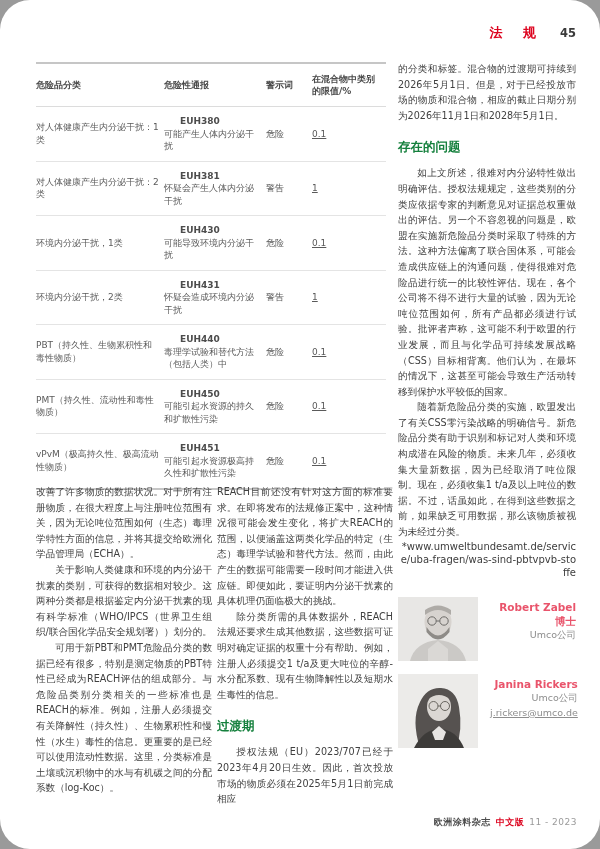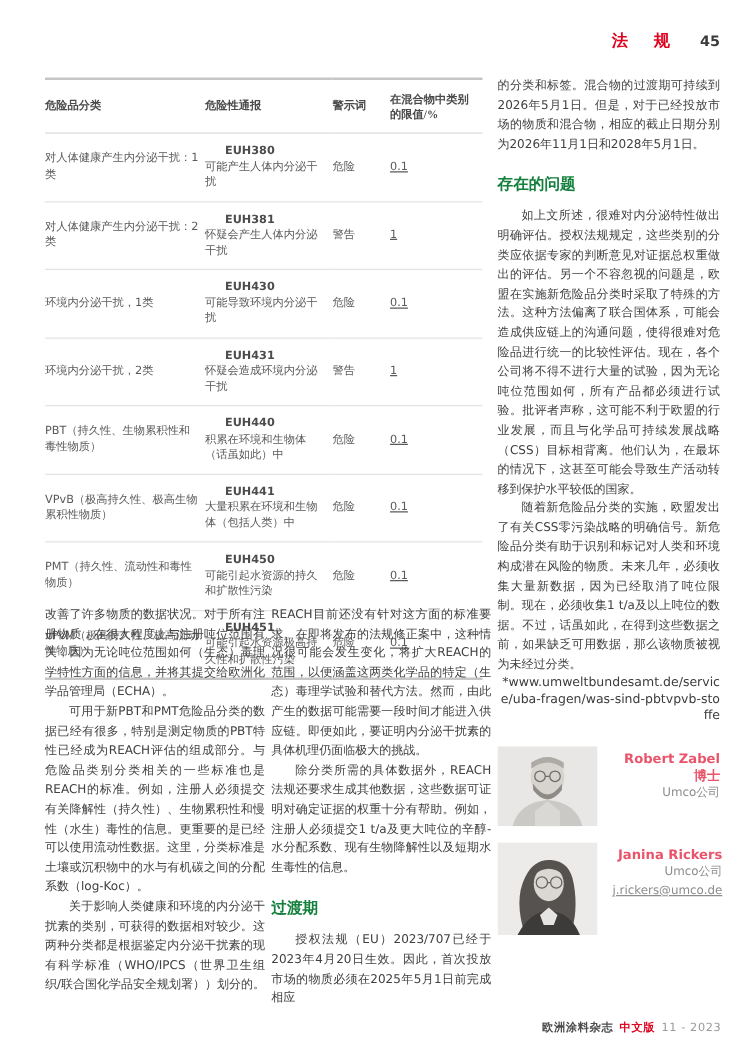--- a/index.html
+++ b/index.html
@@ -2,20 +2,21 @@
 <html><head>
 <meta charset="utf-8">
 <style>
   * { margin:0; padding:0; box-sizing:border-box; }
   html,body { background:#9a9a9a; }
   .page {
     position:relative; width:600px; height:849px; margin:0 auto;
     background:#ffffff; overflow:hidden;
     font-family:"DejaVu Sans","Liberation Sans",sans-serif;
     color:#3d3d3d;
+    border-radius:30px;
   }
   
   .page-header { position:absolute; top:24px; right:24px; display:flex; align-items:baseline; gap:16px; }
   .section-label { color:#dd0520; font-weight:bold; font-size:13px; letter-spacing:8px; }
   .page-number { color:#3a3a3a; font-weight:bold; font-size:11.5px; }
 
   
   .hazard-table-wrap { position:absolute; left:36px; top:62px; width:350px; }
   table.hazard-table { width:100%; border-collapse:collapse; table-layout:fixed; }
   table.hazard-table thead tr { border-top:2px solid #c6c6c6; border-bottom:1px solid #dcdcdc; }
@@ -25,21 +26,21 @@
     font-size:9px; color:#4a4a4a; font-weight:bold; text-align:left;
     padding:9px 4px 9px 0; line-height:12px; vertical-align:middle;
   }
   table.hazard-table td {
     font-size:9px; color:#5a5a5a; padding:8px 4px 8px 0;
     line-height:12.5px; vertical-align:middle;
   }
   th.c-cat  { width:128px; }
   th.c-haz  { width:102px; }
   th.c-sig  { width:46px;  }
-  th.c-lim  { width:74px; text-align:center;font-family:Liberation Serif, serif; }
+  th.c-lim  { width:74px; text-align:center; }
   td.cell-lim { text-align:left; color:#4a4a4a;text-decoration:underline; }
   .haz-code { display:block; font-weight:bold; color:#4c4c4c;margin-left:16px; }
 
   
   .text-col { position:absolute; font-size:9.6px; line-height:15.6px; text-align:justify; color:#404040; }
   .col-left   { left:36px;  top:484px; width:176px; }
   .col-middle { left:217px; top:484px; width:176px; }
   .col-right  { left:398px; top:61px;  width:178px; }
   .text-col p { margin:0; }
   .text-col p.ind { text-indent:2em; }
@@ -106,27 +107,21 @@
           <td class="cell-lim">0.1</td>
         </tr>
         <tr>
           <td>环境内分泌干扰，2类</td>
           <td><span class="haz-code">EUH431</span><span>怀疑会造成环境内分泌干扰</span></td>
           <td>警告</td>
           <td class="cell-lim">1</td>
         </tr>
         <tr>
           <td>PBT（持久性、生物累积性和毒性物质）</td>
-          <td><span class="haz-code">EUH440</span><span>积累在环境和生物体（话虽如此）中</span></td>
-          <td>危险</td>
-          <td class="cell-lim">0.1</td>
-        </tr>
-        <tr>
-          <td>VPvB（极高持久性、极高生物累积性物质）</td>
-          <td><span class="haz-code">EUH441</span><span>大量积累在环境和生物体（包括人类）中</span></td>
+          <td><span class="haz-code">EUH440</span><span>毒理学试验和替代方法（包括人类）中</span></td>
           <td>危险</td>
           <td class="cell-lim">0.1</td>
         </tr>
         <tr>
           <td>PMT（持久性、流动性和毒性物质）</td>
           <td><span class="haz-code">EUH450</span><span>可能引起水资源的持久和扩散性污染</span></td>
           <td>危险</td>
           <td class="cell-lim">0.1</td>
         </tr>
         <tr>
@@ -134,22 +129,22 @@
           <td><span class="haz-code">EUH451</span><span>可能引起水资源极高持久性和扩散性污染</span></td>
           <td>危险</td>
           <td class="cell-lim">0.1</td>
         </tr>
       </tbody>
     </table>
   </div>
 
   <div class="text-col col-left">
     <p>改善了许多物质的数据状况。对于所有注册物质，在很大程度上与注册吨位范围有关，因为无论吨位范围如何（生态）毒理学特性方面的信息，并将其提交给欧洲化学品管理局（ECHA）。</p>
+    <p class="ind">关于影响人类健康和环境的内分泌干扰素的类别，可获得的数据相对较少。这两种分类都是根据鉴定内分泌干扰素的现有科学标准（WHO/IPCS（世界卫生组织/联合国化学品安全规划署））划分的。</p>
     <p class="ind">可用于新PBT和PMT危险品分类的数据已经有很多，特别是测定物质的PBT特性已经成为REACH评估的组成部分。与危险品类别分类相关的一些标准也是REACH的标准。例如，注册人必须提交有关降解性（持久性）、生物累积性和慢性（水生）毒性的信息。更重要的是已经可以使用流动性数据。这里，分类标准是土壤或沉积物中的水与有机碳之间的分配系数（log-Koc）。</p>
-    <p class="ind">关于影响人类健康和环境的内分泌干扰素的类别，可获得的数据相对较少。这两种分类都是根据鉴定内分泌干扰素的现有科学标准（WHO/IPCS（世界卫生组织/联合国化学品安全规划署））划分的。</p>
   </div>
 
   <div class="text-col col-middle">
     <p>REACH目前还没有针对这方面的标准要求。在即将发布的法规修正案中，这种情况很可能会发生变化，将扩大REACH的范围，以便涵盖这两类化学品的特定（生态）毒理学试验和替代方法。然而，由此产生的数据可能需要一段时间才能进入供应链。即便如此，要证明内分泌干扰素的具体机理仍面临极大的挑战。</p>
     <p class="ind">除分类所需的具体数据外，REACH法规还要求生成其他数据，这些数据可证明对确定证据的权重十分有帮助。例如，注册人必须提交1 t/a及更大吨位的辛醇-水分配系数、现有生物降解性以及短期水生毒性的信息。</p>
     <h3 class="red-heading">过渡期</h3>
     <p class="ind">授权法规（EU）2023/707已经于2023年4月20日生效。因此，首次投放市场的物质必须在2025年5月1日前完成相应</p>
   </div>
 
   <div class="text-col col-right">

